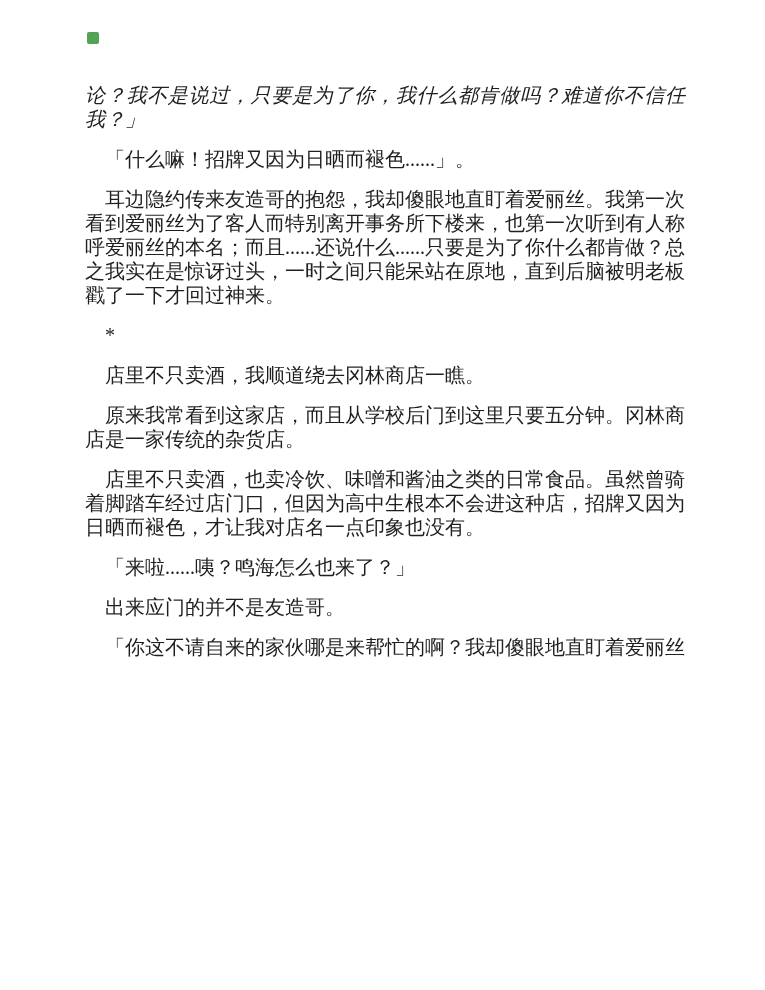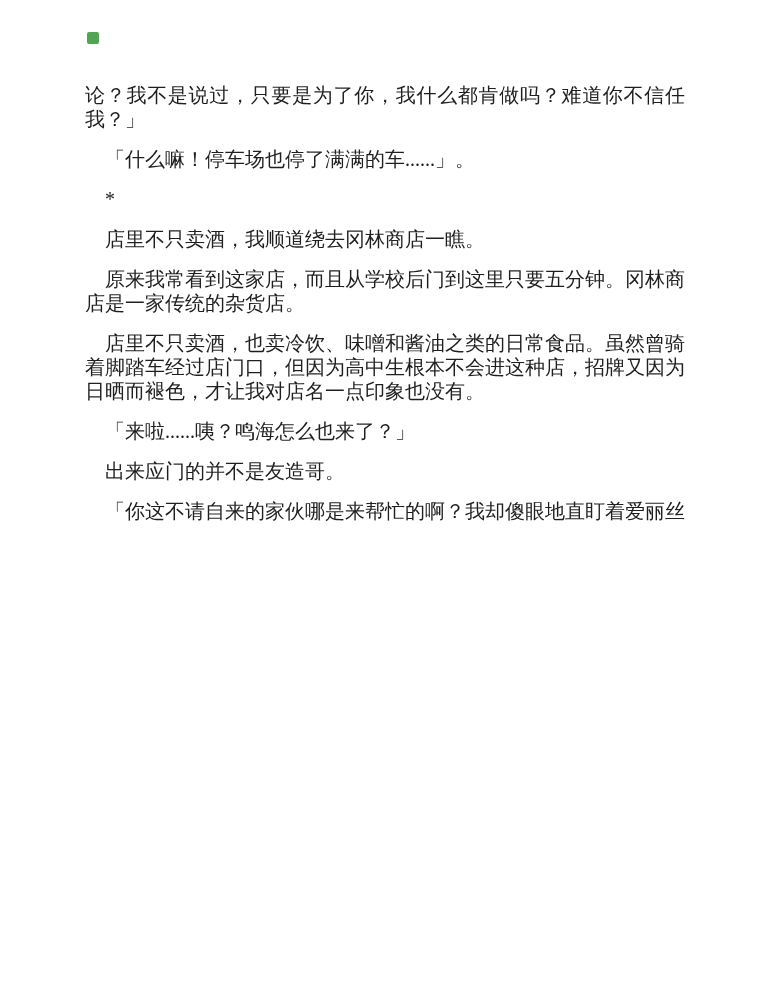--- a/index.html
+++ b/index.html
@@ -35,33 +35,35 @@
     line-break: strict;
     letter-spacing: 0;
   }
   .text-block p {
     margin: 0 0 16px 0;
     padding: 0;
     text-indent: 1em;
   }
   .text-block p.noindent {
     text-indent: 0;
+    font-style: italic;
   }
   .text-block p.star {
     text-indent: 1em;
   }
 </style>
 </head>
 <body>
 
 <div class="page" style="background: rgb(255, 255, 255);">
   <span class="marker" style="background: rgb(82, 163, 82);"></span>
   <div class="text-block" style="color: rgb(31, 31, 31);">
       <p class="noindent">论？我不是说过，只要是为了你，我什么都肯做吗？难道你不信任我？」</p>
-      <p>「什么嘛！停车场也停了满满的车......」。</p>
+      <p>「什么嘛！招牌又因为日晒而褪色......」。</p>
+      <p>耳边隐约传来友造哥的抱怨，我却傻眼地直盯着爱丽丝。我第一次看到爱丽丝为了客人而特别离开事务所下楼来，也第一次听到有人称呼爱丽丝的本名；而且......还说什么......只要是为了你什么都肯做？总之我实在是惊讶过头，一时之间只能呆站在原地，直到后脑被明老板戳了一下才回过神来。</p>
       <p class="star">*</p>
       <p>店里不只卖酒，我顺道绕去冈林商店一瞧。</p>
       <p>原来我常看到这家店，而且从学校后门到这里只要五分钟。冈林商店是一家传统的杂货店。</p>
       <p>店里不只卖酒，也卖冷饮、味噌和酱油之类的日常食品。虽然曾骑着脚踏车经过店门口，但因为高中生根本不会进这种店，招牌又因为日晒而褪色，才让我对店名一点印象也没有。</p>
       <p>「来啦......咦？鸣海怎么也来了？」</p>
       <p>出来应门的并不是友造哥。</p>
       <p>「你这不请自来的家伙哪是来帮忙的啊？我却傻眼地直盯着爱丽丝</p>
     </div>
 </div>
 

